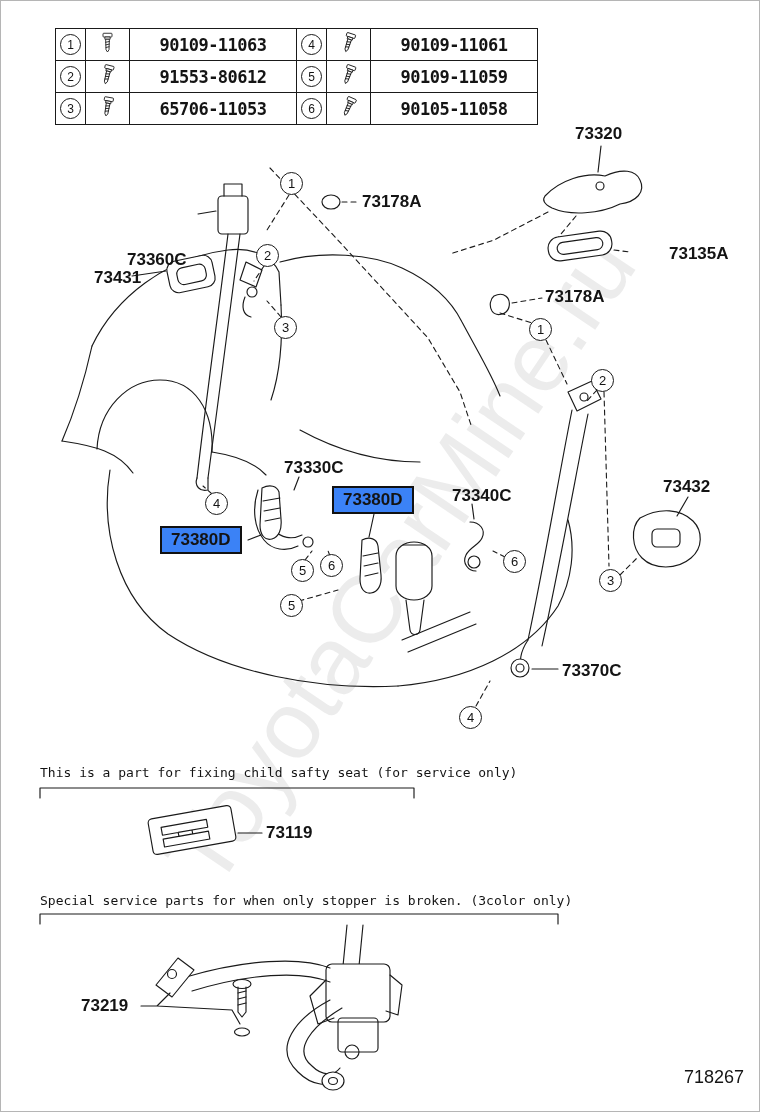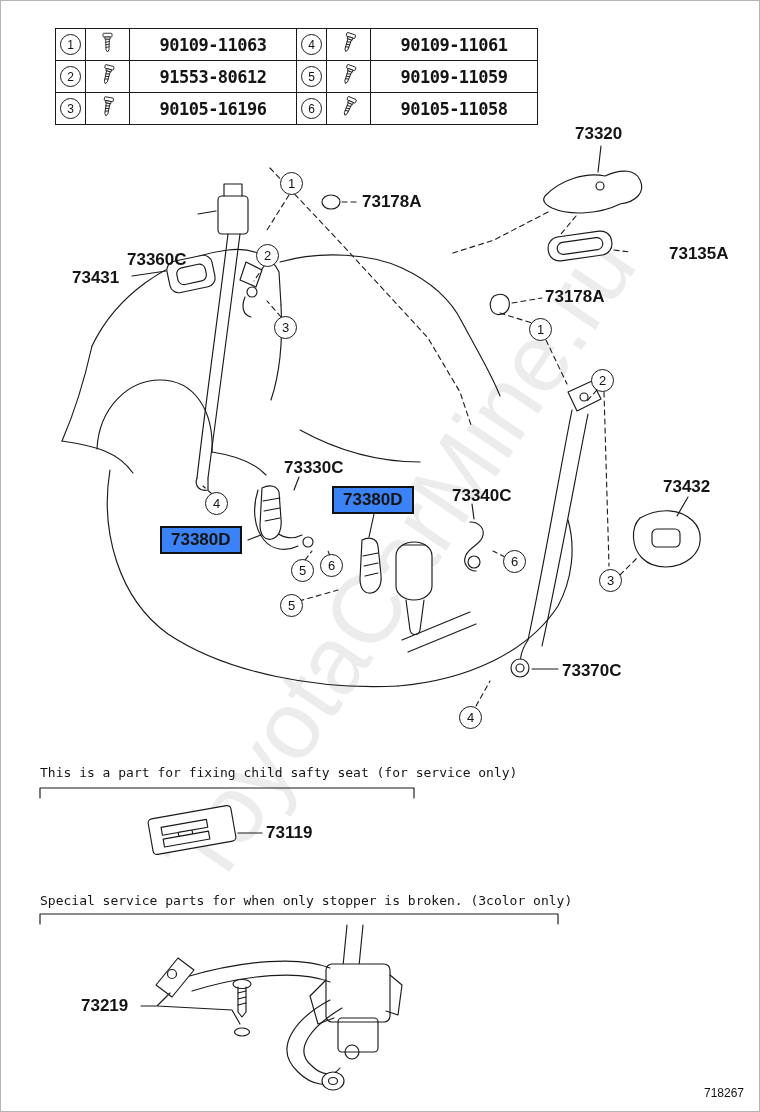--- a/index.html
+++ b/index.html
@@ -27,21 +27,21 @@
   .circ{display:inline-flex;width:19px;height:19px;border:1.3px solid #1a1a1a;border-radius:50%;
         align-items:center;justify-content:center;font-size:12px;line-height:1;}
 
   .label{position:absolute;font-weight:700;font-size:17px;white-space:nowrap;z-index:4;}
   .label.boxed{border:2.6px solid #111;padding:2px 9px;background:#3b82f6;}
   .callout{position:absolute;width:21px;height:21px;border:1.3px solid #1a1a1a;border-radius:50%;
            background:#fff;display:flex;align-items:center;justify-content:center;
            font-size:13px;z-index:4;}
   .note{position:absolute;font-family:"DejaVu Sans Mono",monospace;font-size:13px;
         white-space:nowrap;z-index:4;}
-  .docnum{position:absolute;right:16px;bottom:12px;font-size:12px;z-index:4;}
+  .docnum{position:absolute;right:16px;bottom:24px;font-size:18px;z-index:4;}
 </style>
 </head>
 <body>
 
 <div class="page-border"></div>
 
 <div class="watermark">ToyotaCarMine.ru</div>
 
 <svg class="diagram" width="760" height="1112" viewBox="0 0 760 1112">
 
@@ -242,38 +242,38 @@
     <td class="cell-part">90109-11059</td>
   </tr>
   <tr>
     <td class="cell-num"><span class="circ">3</span></td>
     <td class="cell-icon"><svg width="15" height="24" viewBox="0 0 20 28" style="transform:rotate(10deg)">
             <rect class="sf" x="4" y="1" width="12" height="5" rx="1"></rect>
             <rect class="sf" x="6.5" y="6" width="7" height="3"></rect>
             <path class="sf" d="M7.5,9 L12.5,9 L12,23 L10,26 L8,23 z"></path>
             <path class="s" d="M7.6,13 L12.4,12 M7.8,16.5 L12.2,15.5 M8,20 L12,19"></path>
           </svg></td>
-    <td class="cell-part">90105-16196</td>
+    <td class="cell-part">65706-11053</td>
     <td class="cell-num"><span class="circ">6</span></td>
     <td class="cell-icon"><svg width="15" height="24" viewBox="0 0 20 28" style="transform:rotate(24deg)">
             <rect class="sf" x="4" y="1" width="12" height="5" rx="1"></rect>
             <rect class="sf" x="6.5" y="6" width="7" height="3"></rect>
             <path class="sf" d="M7.5,9 L12.5,9 L12,23 L10,26 L8,23 z"></path>
             <path class="s" d="M7.6,13 L12.4,12 M7.8,16.5 L12.2,15.5 M8,20 L12,19"></path>
           </svg></td>
     <td class="cell-part">90105-11058</td>
   </tr>
 </tbody>
   </table>
 
 <div class="label" style="left:575px;top:124px;">73320</div>
 <div class="label" style="left:362px;top:192px;">73178A</div>
 <div class="label" style="left:127px;top:206px;margin-top:44px;">73360C</div>
 <div class="label" style="left:633px;top:244px;margin-left:36px;">73135A</div>
-<div class="label" style="left:72px;top:268px;">73431</div>
+<div class="label" style="left:94px;top:268px;">73431</div>
 <div class="label" style="left:545px;top:287px;">73178A</div>
 <div class="label" style="left:284px;top:458px;text-align:center;">73330C</div>
 <div class="label boxed" style="left:332px;top:486px;">73380D</div>
 <div class="label" style="left:452px;top:486px;">73340C</div>
 <div class="label" style="left:663px;top:477px;">73432</div>
 <div class="label boxed" style="left:160px;top:526px;">73380D</div>
 <div class="label" style="left:562px;top:661px;">73370C</div>
 <div class="label" style="left:266px;top:823px;">73119</div>
 <div class="label" style="left:81px;top:996px;">73219</div>
 

